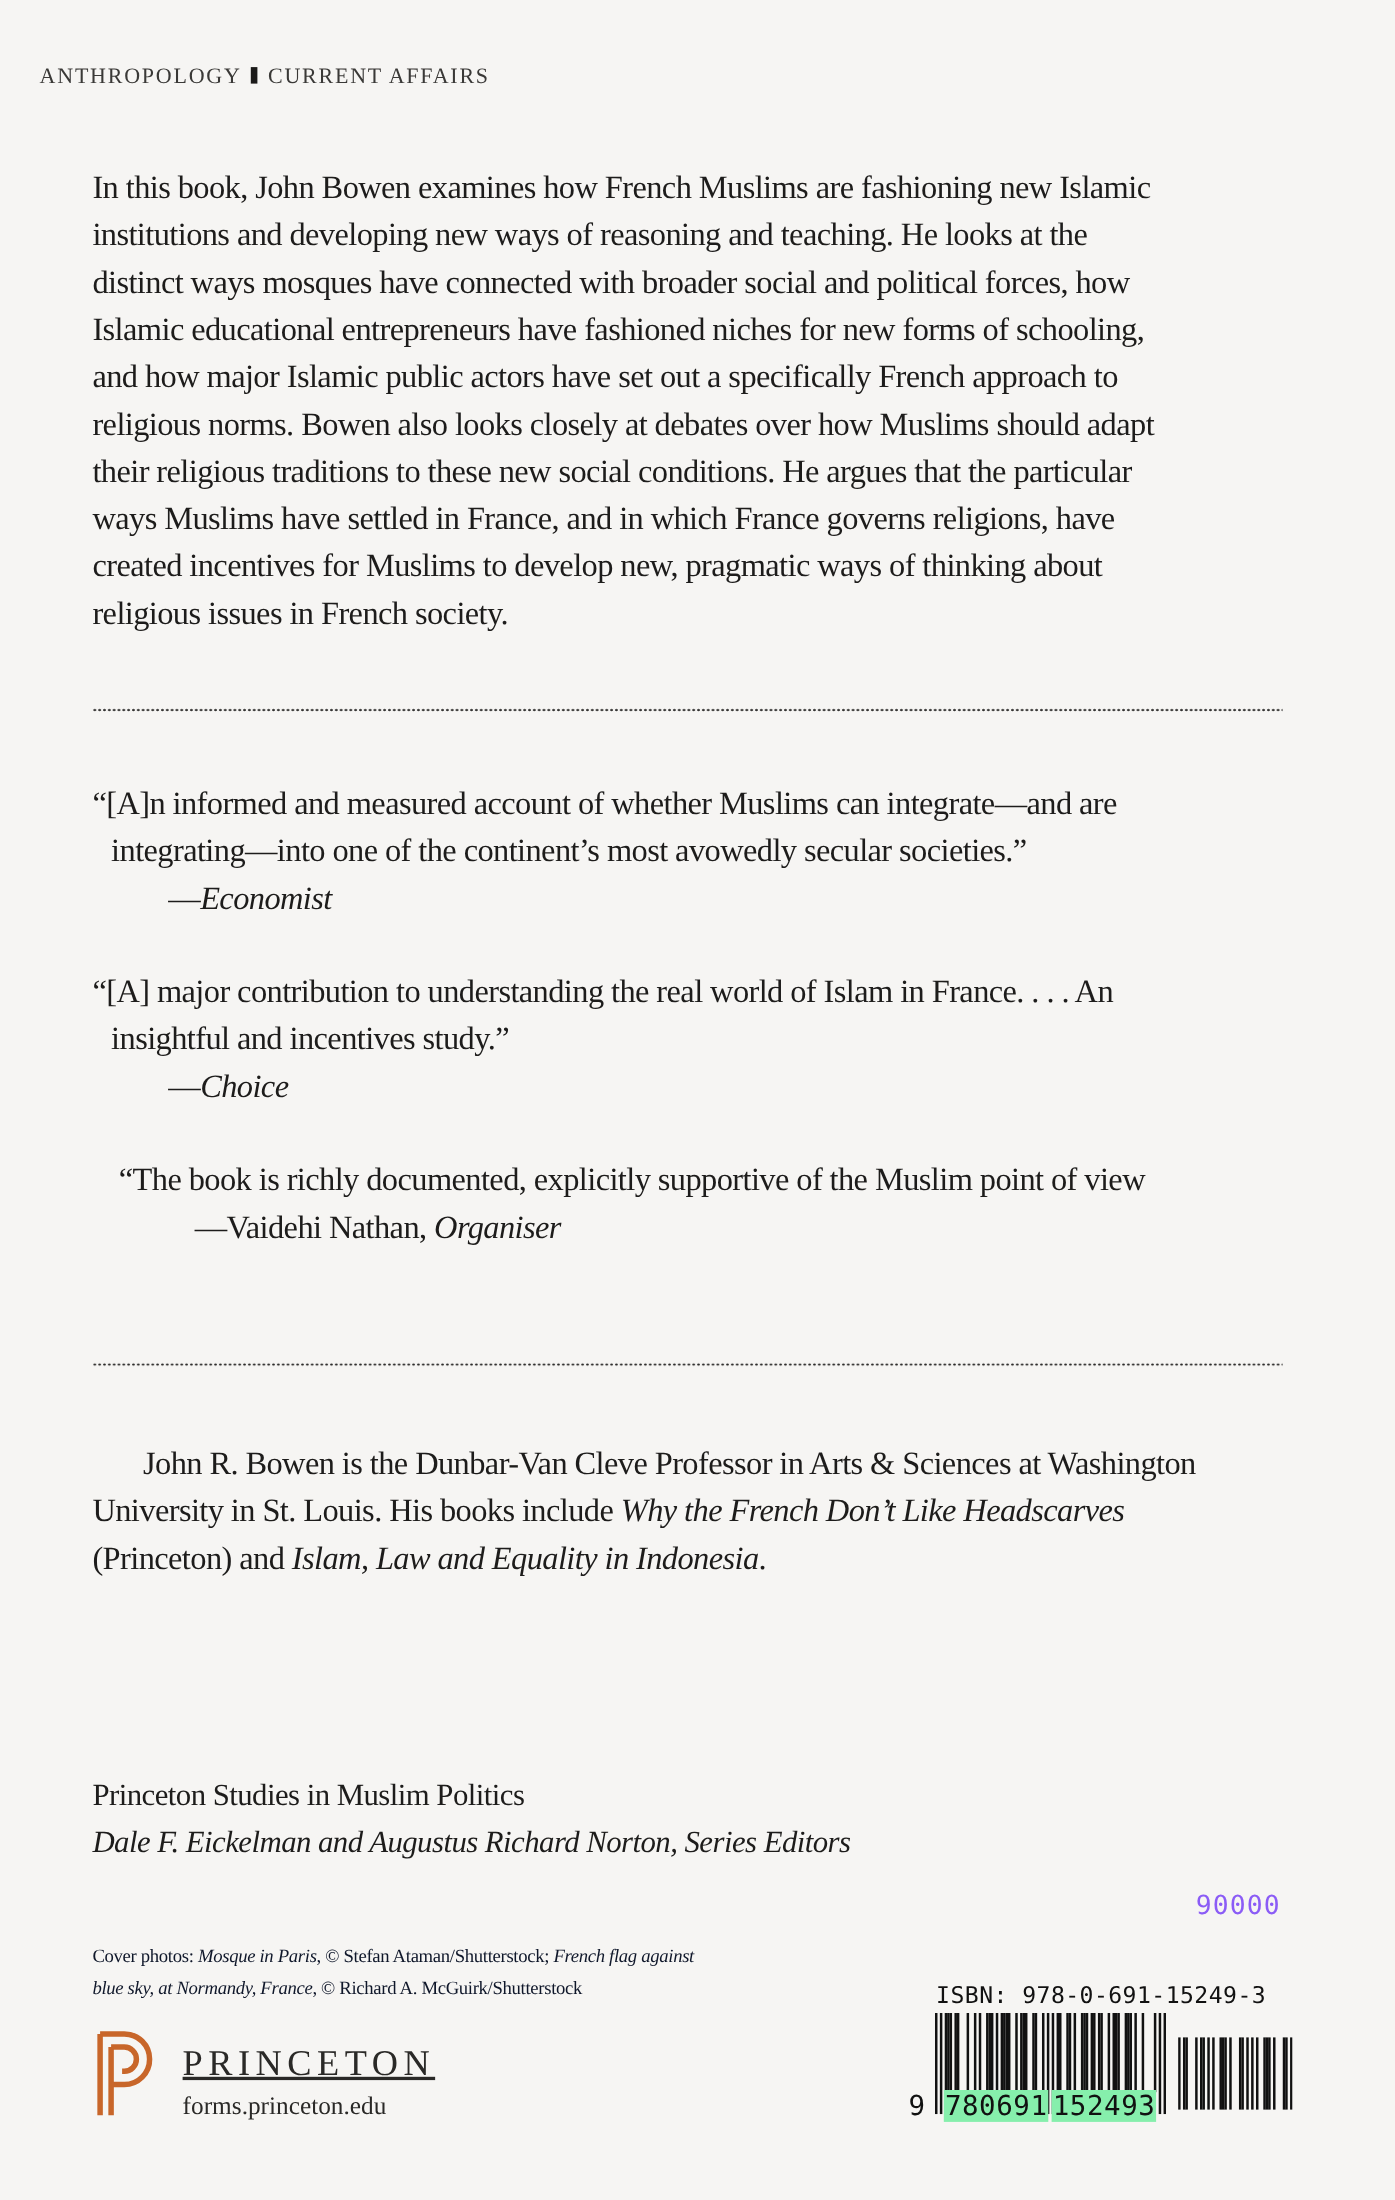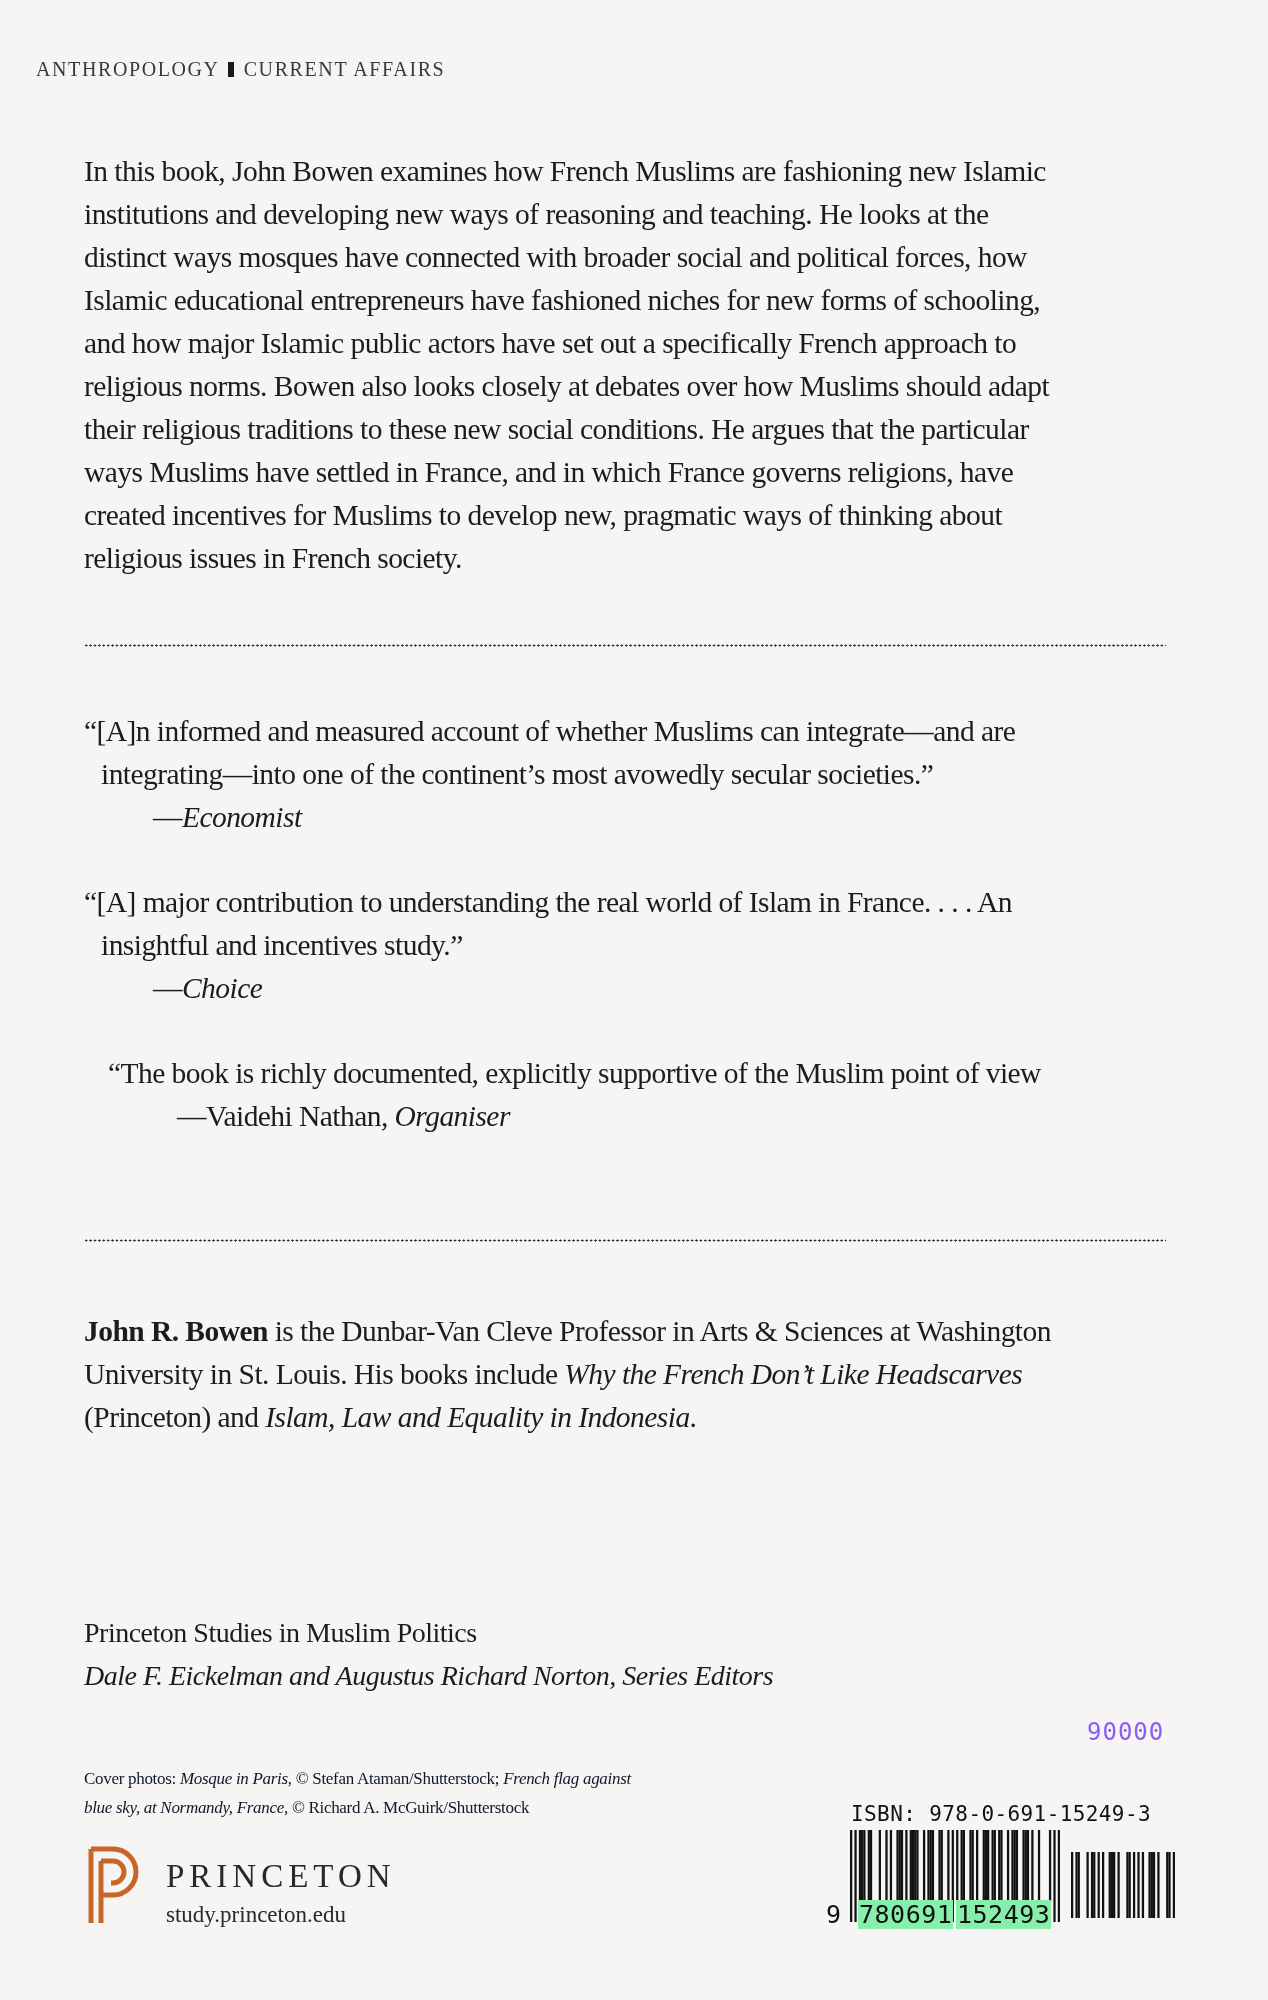--- a/index.html
+++ b/index.html
@@ -70,21 +70,21 @@
   .quote .line.attr { padding-left: 69px; }
   #quote-1 { top: 710px; }
   #quote-2 { top: 881px; }
   #quote-3 { top: 1052px; margin-left: 24px; }
 
   #bio {
     left: 84px;
     top: 1310px;
     width: 1100px;
   }
-  .bold { font-weight: bold; }
+  .bold { font-weight: normal; margin-left: 46px; }
   i, .it { font-style: italic; }
 
   #series {
     left: 84px;
     top: 1611px;
     width: 1100px;
   }
   #series .line { font-size: 28px; letter-spacing: -0.5px; }
 
   #credits {
@@ -108,20 +108,21 @@
     width: 52px;
     height: 80px;
   }
   #publisher-name {
     left: 166px;
     top: 1858px;
     font-size: 33px;
     letter-spacing: 5px;
     color: #2a2927;
     white-space: nowrap;
+    text-decoration: underline;
   }
   #publisher-url {
     left: 166px;
     top: 1902px;
     font-size: 23px;
     color: #2a2927;
     white-space: nowrap;
   }
 
   
@@ -232,21 +233,21 @@
 
 <svg id="logo-mark" class="abs" viewBox="0 0 52 80">
   <g fill="none" stroke="#c8662a" stroke-width="5">
     <line x1="4" y1="4" x2="4" y2="78"></line>
     <line x1="14" y1="16" x2="14" y2="78"></line>
     <path d="M4 4 H26 A23 23 0 0 1 26 50 H14"></path>
     <path d="M14 16 H26 A11 11 0 0 1 26 38 H24"></path>
   </g>
 </svg>
 <div id="publisher-name" class="abs">PRINCETON</div>
-<div id="publisher-url" class="abs">study.princeton.edu</div>
+<div id="publisher-url" class="abs">forms.princeton.edu</div>
 
 <div id="isbn-label" class="abs">ISBN: 978-0-691-15249-3</div>
 <svg id="barcode-main" class="abs" viewBox="0 0 210 92" preserveAspectRatio="none">
     <rect x="0.00" y="0" width="2.26" height="92" fill="#111"></rect>
     <rect x="4.42" y="0" width="2.26" height="92" fill="#111"></rect>
     <rect x="8.84" y="0" width="2.26" height="72" fill="#111"></rect>
     <rect x="11.05" y="0" width="2.26" height="72" fill="#111"></rect>
     <rect x="13.26" y="0" width="2.26" height="72" fill="#111"></rect>
     <rect x="17.68" y="0" width="2.26" height="72" fill="#111"></rect>
     <rect x="19.89" y="0" width="2.26" height="72" fill="#111"></rect>

